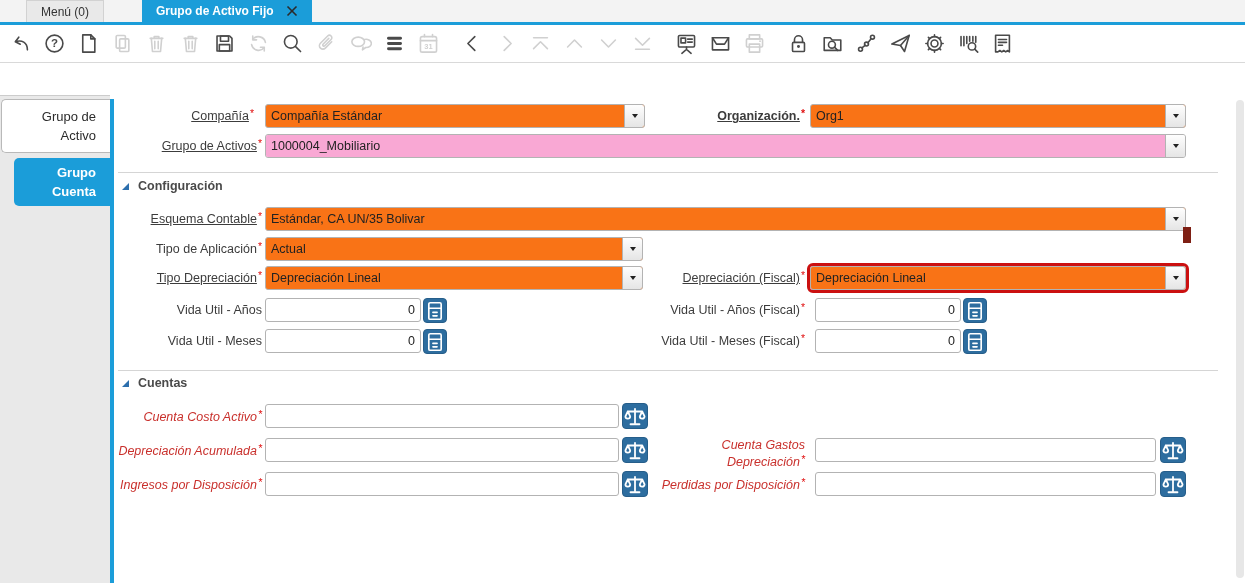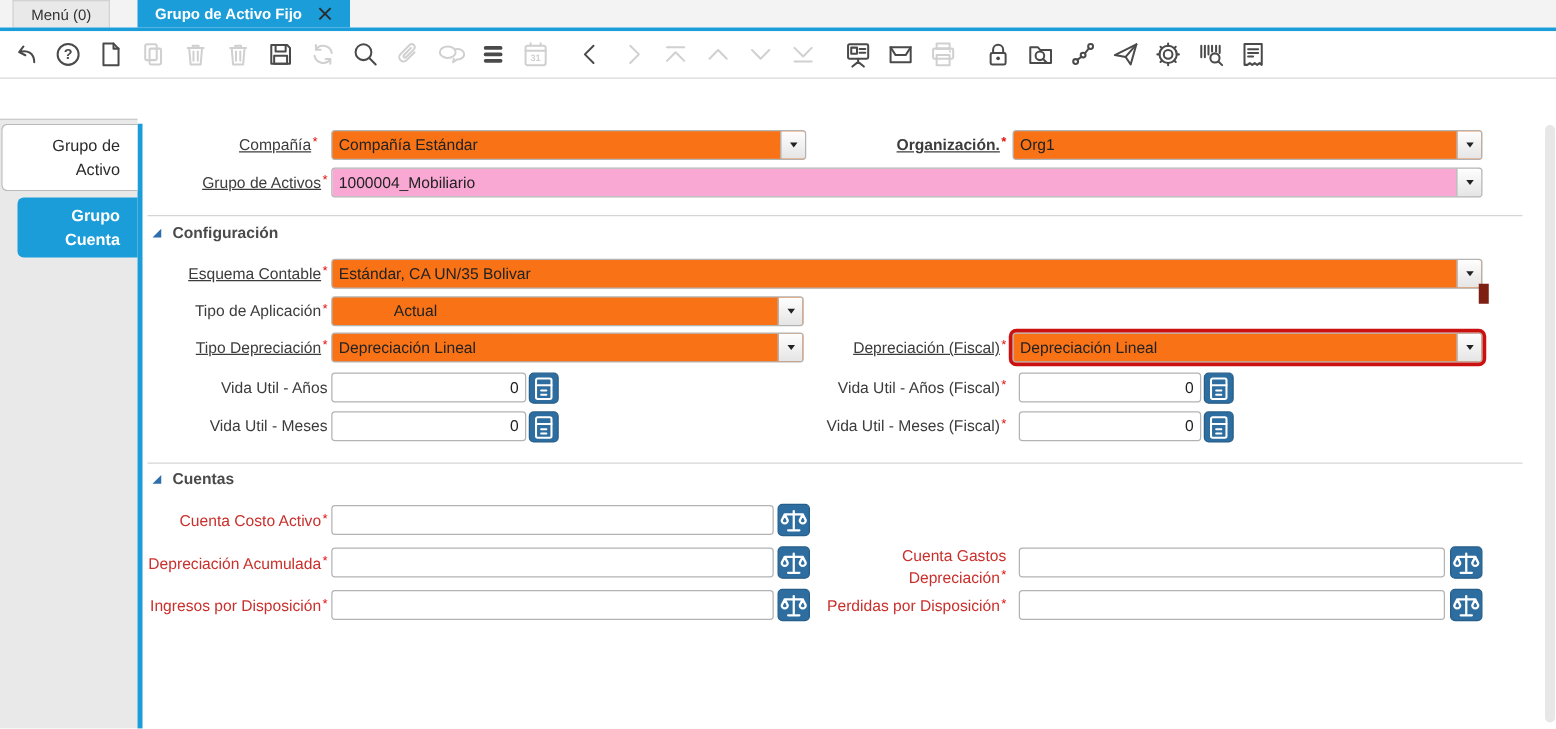--- a/index.html
+++ b/index.html
@@ -1,20 +1,20 @@
 <!DOCTYPE html>
 <html><head>
 <meta charset="utf-8">
 <style>
   html,body{margin:0;padding:0;background:#fff;font-family:"Liberation Sans",sans-serif;}
   .stage{position:relative;width:1245px;height:583px;background:#fff;overflow:hidden;}
 
   
   .tabbar{position:absolute;top:0;left:0;width:100%;height:22px;background:#f3f3f3;display:flex;align-items:stretch;padding-left:10px;box-sizing:border-box;}
-  .wtab{display:flex;align-items:center;padding:0 14px;font-size:12px;cursor:pointer;}
+  .wtab{display:flex;align-items:center;padding:0 14px;font-size:12px;cursor:pointer;margin-left:16px;}
   .wtab.inactive{background:#e9e9e9;color:#333;border:1px solid #d2d2d2;border-bottom:none;margin-right:22px;}
   .wtab.active{background:#1b9dd9;color:#fff;font-weight:bold;gap:12px;}
   .tab-underline{position:absolute;top:22px;left:0;width:100%;height:3px;background:#1b9dd9;}
   .xicon{width:12px;height:12px;display:inline-block;cursor:pointer;}
   .xicon svg line{stroke:#2b2b2b;stroke-width:1.6;}
 
   
   .toolbar{position:absolute;top:25px;left:0;width:100%;height:38px;background:#fff;border-bottom:1px solid #d9d9d9;display:flex;align-items:center;padding-left:8px;box-sizing:border-box;}
   .tb{width:24px;height:24px;margin-right:10px;display:flex;align-items:center;justify-content:center;cursor:pointer;flex:none;}
   .tb.g{margin-right:20px;}
@@ -31,21 +31,21 @@
   .blue-rail{position:absolute;left:110px;top:99px;width:4px;height:484px;background:#1b9dd9;}
   .stab{position:absolute;box-sizing:border-box;display:flex;align-items:center;justify-content:flex-end;text-align:right;cursor:pointer;}
   .stab1{left:1px;top:99px;width:109px;height:54px;background:#fff;border:1px solid #b9b9b9;border-right:none;border-radius:5px 0 0 5px;color:#2b2b2b;font-size:13px;padding-right:14px;line-height:1.5;}
   .stab1 span{display:inline-block;width:66px;}
   .stab2{left:14px;top:158px;width:96px;height:48px;background:#1b9dd9;border-radius:5px 0 0 5px;color:#fff;font-weight:bold;font-size:13px;padding-right:14px;line-height:1.5;}
   .stab2 span{display:inline-block;width:60px;}
 
   
   .lbl{position:absolute;font-size:12.5px;color:#3c3c3c;text-align:right;line-height:1.35;}
   .lbl.u .lt{text-decoration:underline;}
-  .lbl.red{color:#c9302c;}
+  .lbl.red{color:#c9302c;font-style:italic;}
   .req{color:#e01010;font-size:10.5px;position:relative;top:-3px;margin-left:1px;}
 
   .combo{position:absolute;height:24px;border:1px solid #b3b3b3;border-radius:3px;background:#f97316;display:flex;box-sizing:border-box;overflow:hidden;}
   .combo input{flex:1;border:none;outline:none;padding:0 5px;font-size:12.5px;color:#222;font-family:inherit;background:transparent;min-width:0;}
   .dbtn{width:19px;border-left:1px solid #b3b3b3;background:linear-gradient(#fefefe,#e5e5e5);display:flex;align-items:center;justify-content:center;cursor:pointer;flex:none;}
   .caret{width:0;height:0;border-left:3.5px solid transparent;border-right:3.5px solid transparent;border-top:4.5px solid #222;}
   .combo.ro{background:#ececec;}
   .combo.hl{outline:3px solid #cb1010;}
 
   .tinput{position:absolute;height:24px;border:1px solid #b3b3b3;border-radius:3px;box-sizing:border-box;font-size:12.5px;color:#222;padding:0 5px;font-family:inherit;outline:none;background:#fff;}
@@ -316,21 +316,21 @@
 
   <div class="lbl u" style="left:90px;top:211px;width:172px;"><span class="lt">Esquema Contable</span><span class="req">*</span></div>
   <div class="combo" style="left:265px;top:207px;width:921px;">
     <input value="Estándar, CA UN/35 Bolivar" style="">
     <div class="dbtn">
         <span class="caret"></span>
       </div>
   </div>
 
   <div class="lbl" style="left:90px;top:241px;width:172px;"><span class="lt">Tipo de Aplicación</span><span class="req">*</span></div>
-  <div class="combo" style="left:265px;top:237px;width:378px;padding-left:44px;">
+  <div class="combo" style="left:265px;top:237px;width:378px;">
     <input value="Actual" style="">
     <div class="dbtn">
         <span class="caret"></span>
       </div>
   </div>
 
   <div class="lbl u" style="left:90px;top:270px;width:172px;"><span class="lt">Tipo Depreciación</span><span class="req">*</span></div>
   <div class="combo" style="left:265px;top:266px;width:378px;">
     <input value="Depreciación Lineal" style="">
     <div class="dbtn">

